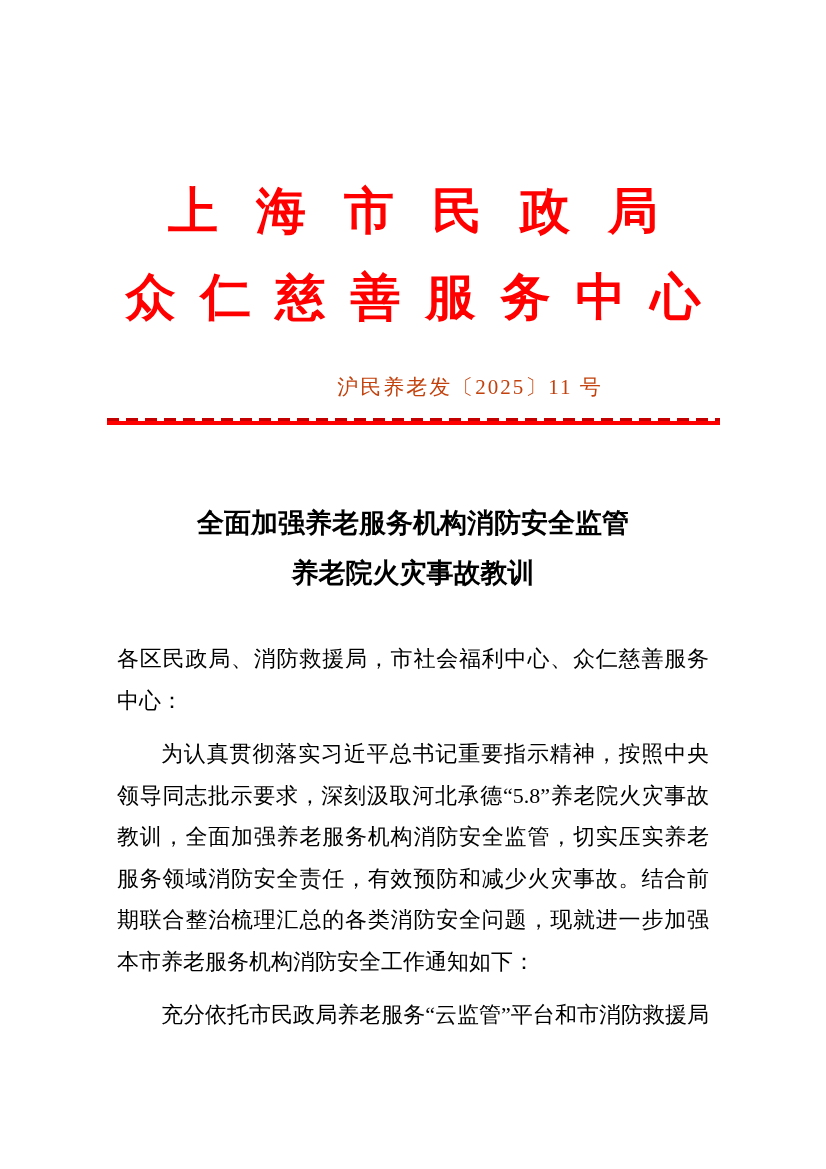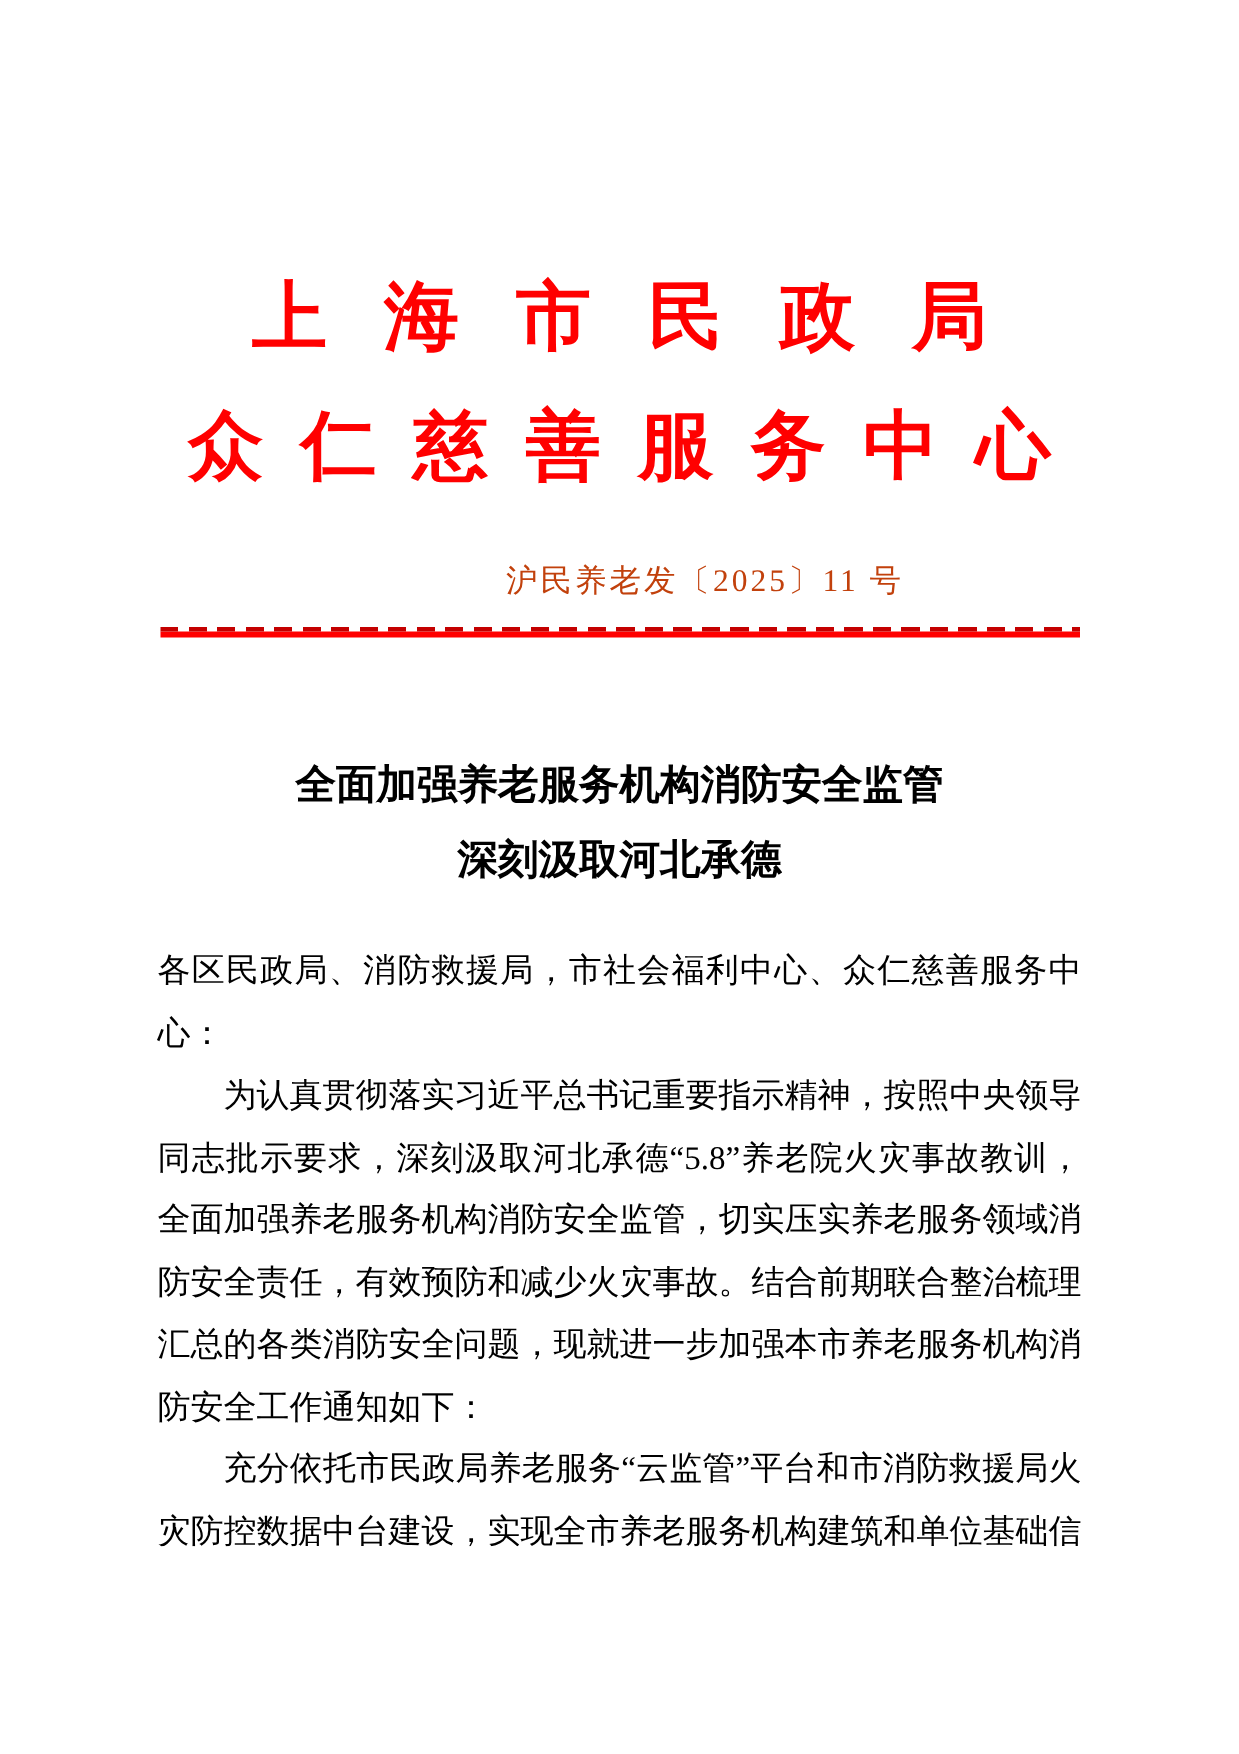--- a/index.html
+++ b/index.html
@@ -82,21 +82,21 @@
     position: absolute;
     top: 626px;
     left: 105px;
     width: 616px;
     font-size: 22px;
     line-height: 41.5px;
     text-align: justify;
     color: #000000;
   }
   .body-text p {
-    margin: 0;
+    margin: 12px;
     padding: 0;
   }
   .indent {
     text-indent: 2em;
   }
   .section-heading {
     font-weight: bold;
     font-family: "Liberation Sans", sans-serif;
     letter-spacing: 1px;
   }
@@ -119,21 +119,21 @@
   <div class="issuer issuer-line1">上海市民政局</div>
 
   <div class="issuer issuer-line2">众仁慈善服务中心</div>
 
   <div class="doc-number">沪民养老发〔2025〕11 号</div>
 
   <div class="red-rule"></div>
 
   <div class="doc-title">
     <div>全面加强养老服务机构消防安全监管</div>
-    <div>深刻汲取河北承德</div>
+    <div>养老院火灾事故教训</div>
   </div>
 
   <div class="body-text">
     <p>各区民政局、消防救援局，市社会福利中心、众仁慈善服务中心：</p>
     <p class="indent">为认真贯彻落实习近平总书记重要指示精神，按照中央领导同志批示要求，深刻汲取河北承德“5.8”养老院火灾事故教训，全面加强养老服务机构消防安全监管，切实压实养老服务领域消防安全责任，有效预防和减少火灾事故。结合前期联合整治梳理汇总的各类消防安全问题，现就进一步加强本市养老服务机构消防安全工作通知如下：</p>
     <p class="indent">充分依托市民政局养老服务“云监管”平台和市消防救援局火灾防控数据中台建设，实现全市养老服务机构建筑和单位基础信息、</p>
   </div>
 
   <div class="page-number">－ 1 －</div>
 

